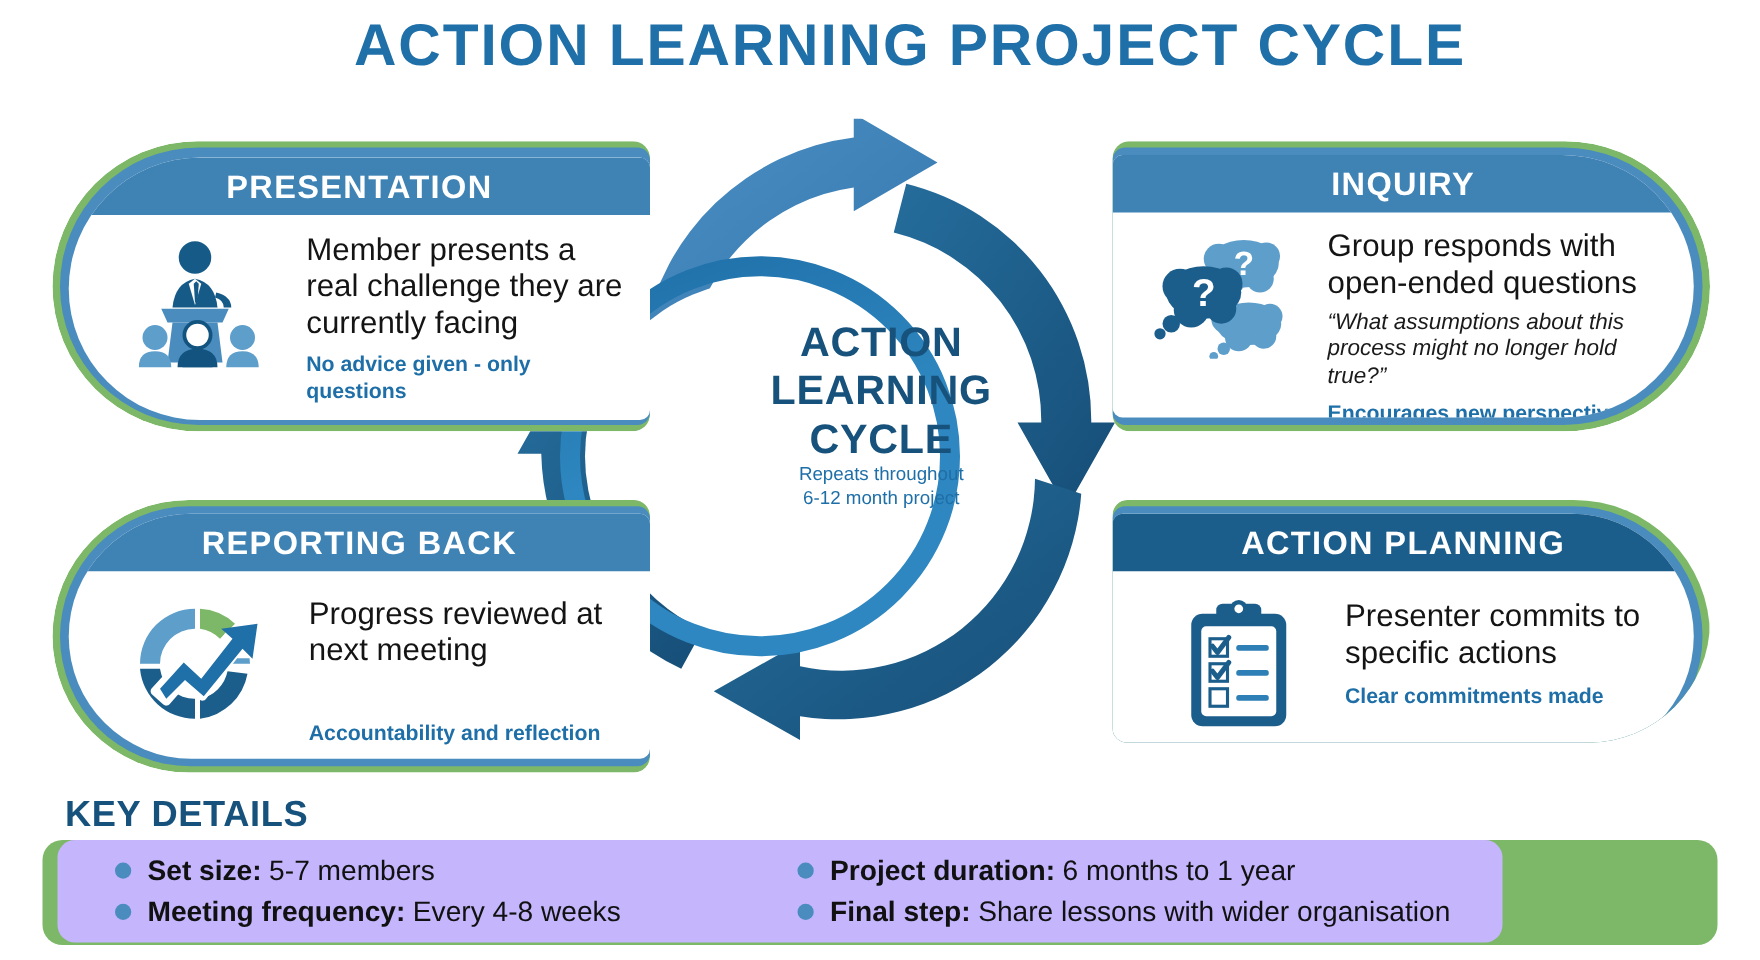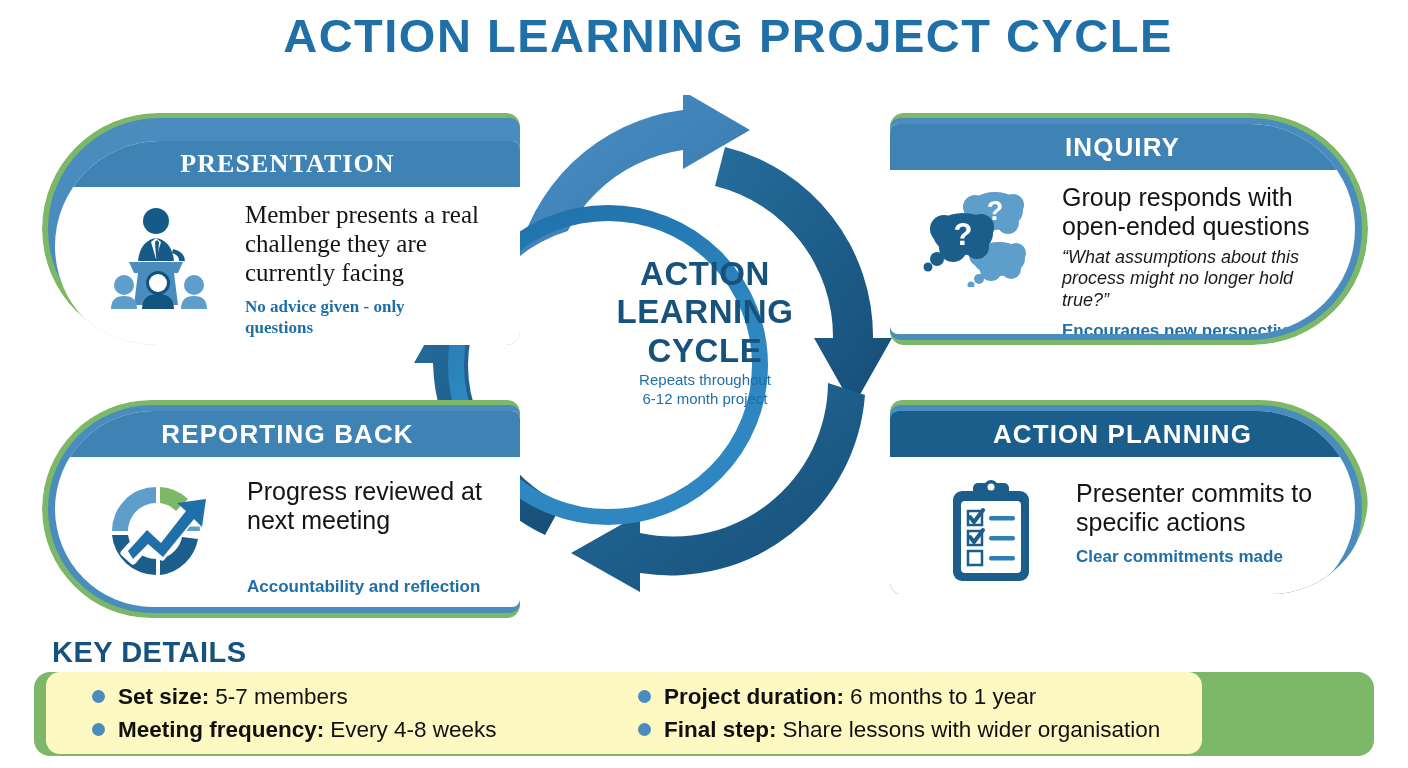--- a/index.html
+++ b/index.html
@@ -155,21 +155,21 @@
     height: 84px;
     background: #7DB868;
     border-radius: 16px;
   }
   #key-box {
     position: absolute;
     left: 46px;
     top: 672px;
     width: 1156px;
     height: 82px;
-    background: #fef9c3;
+    background: #c4b5fd;
     border-radius: 14px;
     display: flex;
     align-items: center;
     padding: 0 18px 0 46px;
   }
   .key-col {
     flex: 1 1 50%;
     display: flex;
     flex-direction: column;
     justify-content: center;
@@ -270,21 +270,21 @@
   </div>
   <div class="ct-sub">
     <div>Repeats throughout</div>
     <div>6-12 month project</div>
   </div>
 </div>
 
 <div class="panel panel-left" style="left:42px; top:113px; width:478px; height:232px;">
   <div class="panel-ring ring-green" style="left:0; top:0; width:478px; height:232px; border-radius:116px 12px 12px 116px;"></div>
   <div class="panel-ring ring-blue" style="left:6px; top:5px; width:472px; height:222px; border-radius:111px 10px 10px 111px;"></div>
-  <div class="panel-inner" style="left:13px; top:28px; width:465px; height:210px; border-radius:105px 8px 8px 105px;font-family:Liberation Serif, serif;">
+  <div class="panel-inner" style="left:13px; top:13px; width:465px; height:210px; border-radius:105px 8px 8px 105px;">
     <div class="panel-header hdr-mid">PRESENTATION</div>
     <div class="panel-body" style="padding:14px 16px 0 52px;">
       <div class="panel-icon" style="width:108px; padding-top:4px;">
         <svg width="100" height="104" viewBox="0 0 100 104">
 
           <circle cx="45" cy="16" r="13" fill="#165B88"></circle>
 
           <path d="M27 56 q2 -20 18 -23 q16 3 18 23 Z" fill="#165B88"></path>
           <path d="M45 33 l-5 4 l5 17 l5 -17 Z" fill="#ffffff"></path>
           <path d="M44 37 l2 -2 l2 2 l-1 15 l-2 0 Z" fill="#165B88"></path>

